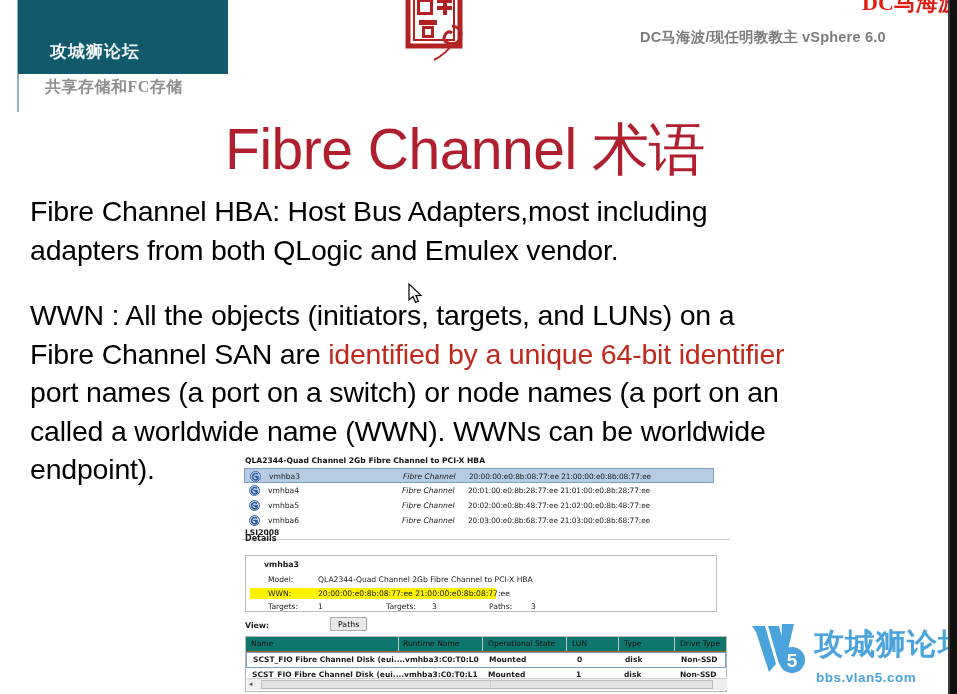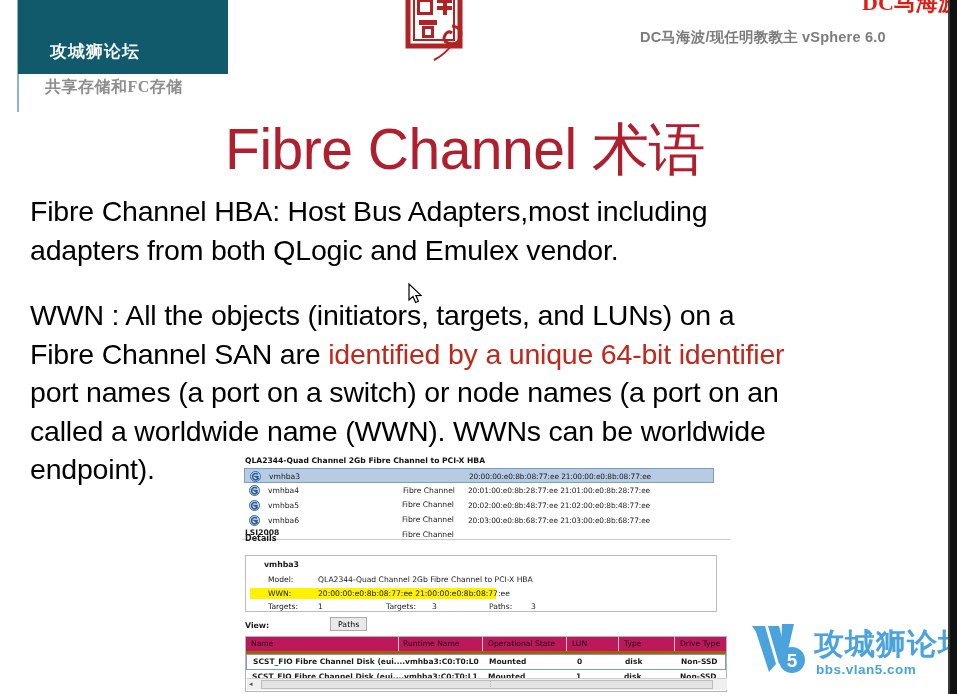--- a/index.html
+++ b/index.html
@@ -71,21 +71,21 @@
     background:#ffffff;
     font-family:"DejaVu Sans","Liberation Sans",sans-serif;
     font-size:7.5px;color:#1a1a1a;overflow:hidden;
   }
   .vs-hdr{position:absolute;left:3px;top:1px;font-weight:bold;font-size:7.6px;color:#0f0f0f;white-space:nowrap;}
   .adapters{position:absolute;left:2px;top:13px;width:470px;}
   .arow{position:relative;height:15px;}
   .arow.sel{background:#b7cbe3;border:1px solid #7a9ec4;box-sizing:border-box;}
   .aicon{position:absolute;left:5px;top:2px;width:11px;height:11px;}
   .aname{position:absolute;left:24px;top:3px;font-size:7.6px;}
-  .atype{position:absolute;left:158px;top:17px;font-size:7.6px;}
+  .atype{position:absolute;left:158px;top:3px;font-size:7.6px;font-style:italic;}
   .awwn{position:absolute;left:224px;top:3px;font-size:7.4px;letter-spacing:-0.1px;white-space:nowrap;}
   .lsi{position:absolute;left:3px;top:73px;font-weight:bold;font-size:7.6px;}
   .vs-sep{position:absolute;left:0px;top:84px;width:488px;height:1px;background:#c9c9c9;}
 
   .details-lbl{position:absolute;left:3px;top:79px;font-weight:bold;font-size:8px;}
   .details-box{
     position:absolute;left:3px;top:100px;width:472px;height:57px;
     border:1px solid #bdbdbd;background:#fff;box-sizing:border-box;
   }
   .d-title{position:absolute;left:18px;top:4px;font-weight:bold;font-size:7.8px;}
@@ -95,35 +95,35 @@
 
   .view-lbl{position:absolute;left:3px;top:166px;font-weight:bold;font-size:7.8px;}
   .tabbtn{
     position:absolute;top:162px;height:14px;line-height:14px;
     padding:0 7px;font-size:7.8px;background:#e9e9e9;
     border:1px solid #adadad;box-sizing:border-box;color:#000;
   }
   .tabbtn.on{background:#dfe8f4;border-color:#6e94c0;}
 
   .grid{position:absolute;left:3px;top:181px;width:482px;height:56px;border:1px solid #b6b6b6;box-sizing:border-box;background:#fff;}
-  .ghead{position:relative;height:14px;background:#be185d;border-bottom:3px solid #a16207;}
+  .ghead{position:relative;height:14px;background:#0f766e;border-bottom:1px solid #a16207;}
   .gcell{position:absolute;top:2px;font-size:7.5px;white-space:nowrap;}
   .ghead .gcell{font-size:7.6px;color:#111;}
   .gsep{position:absolute;top:0;width:1px;height:14px;background:#c4c4c4;}
   .grow{position:relative;height:16px;font-weight:bold;}
   .grow.sel{border:1px solid #7a9ec4;box-sizing:border-box;}
   .hscroll{position:absolute;left:1px;bottom:1px;width:480px;height:11px;background:#efefef;border-top:1px solid #cfcfcf;}
   .hthumb{position:absolute;left:14px;top:1px;width:452px;height:9px;background:#e3e3e3;border:1px solid #bdbdbd;box-sizing:border-box;}
   .harrow{position:absolute;left:2px;top:1px;font-size:7px;color:#555;}
   .hgrip{position:absolute;left:50%;top:1px;font-size:7px;color:#888;}
 
   
   .watermark{position:absolute;left:748px;top:620px;width:196px;height:62px;}
   .wm-text{position:absolute;left:66px;top:4px;color:#4aa3dc;font-size:30px;font-weight:bold;letter-spacing:1px;white-space:nowrap;}
-  .wm-url{position:absolute;left:68px;top:42px;color:#4aa3dc;font-size:13.5px;font-weight:bold;letter-spacing:.5px;white-space:nowrap;}
+  .wm-url{position:absolute;left:68px;top:50px;color:#4aa3dc;font-size:13.5px;font-weight:bold;letter-spacing:.5px;white-space:nowrap;}
 </style>
 </head>
 <body>
 
 <div class="slide">
 
   <div class="vline"></div>
   <div class="teal-box"></div>
   <div class="part-label">攻城狮论坛</div>
   <div class="sub-label">共享存储和FC存储</div>

